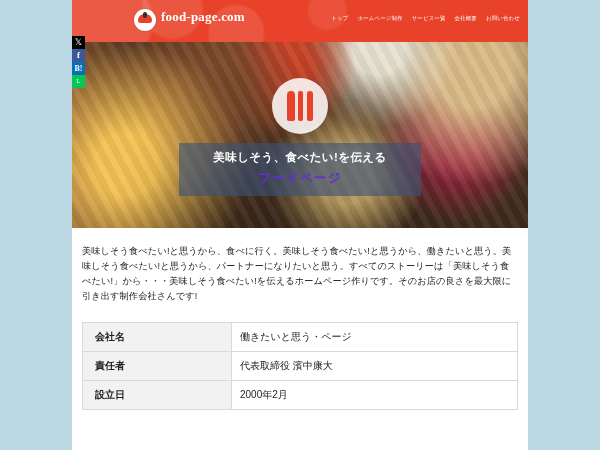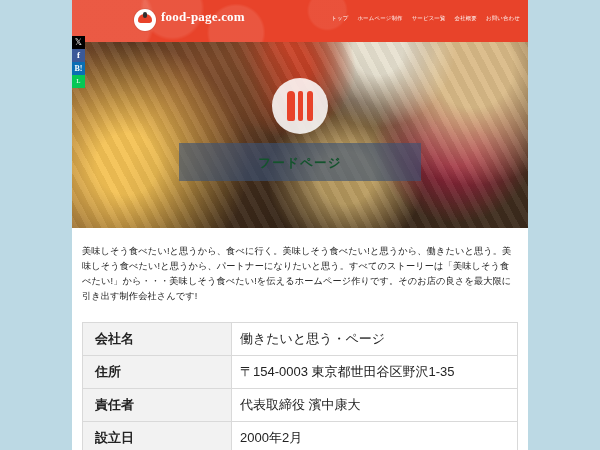--- a/index.html
+++ b/index.html
@@ -211,21 +211,21 @@
     min-width: 210px;
   }
   .hero-band .l1 {
     color: #ffffff;
     font-size: 11.5px;
     font-weight: bold;
     letter-spacing: 0.4px;
     white-space: nowrap;
   }
   .hero-band .l2 {
-    color: #14532d;
+    color: #6d28d9;
     font-size: 12.5px;
     font-weight: bold;
     letter-spacing: 1.2px;
     margin-top: 5px;
   }
 
   
   .body-wrap {
     position: absolute;
     left: 72px;
@@ -247,21 +247,21 @@
 
   
   .info-table {
     margin: 18px 10px 0 10px;
     width: 436px;
     border-collapse: collapse;
     table-layout: fixed;
   }
   .info-table td {
     border: 1px solid #d9d9d9;
-    font-size: 13px;
+    font-size: 10px;
     color: #222222;
     padding: 7px 8px;
     vertical-align: middle;
   }
   .info-table td.th {
     width: 128px;
     background: #f2f2f2;
     font-weight: bold;
     padding-left: 12px;
   }
@@ -289,44 +289,41 @@
       </div>
     </div>
 
     <div class="hero-center">
       <div class="hero-logo">
         <span class="spoon"></span>
         <span class="fork"></span>
         <span class="knife"></span>
       </div>
       <div class="hero-band">
+        <div class="l1">美味しそう、食べたい!を伝える</div>
         <div class="l2">フードページ</div>
       </div>
     </div>
   </div>
 
   <div class="social-rail">
     <span class="sbtn x">𝕏</span>
     <span class="sbtn f">f</span>
     <span class="sbtn b">B!</span>
     <span class="sbtn l">L</span>
   </div>
 
   <div class="body-wrap">
     <p class="para">美味しそう食べたい!と思うから、食べに行く。美味しそう食べたい!と思うから、働きたいと思う。美味しそう食べたい!と思うから、パートナーになりたいと思う。すべてのストーリーは「美味しそう食べたい!」から・・・美味しそう食べたい!を伝えるホームページ作りです。そのお店の良さを最大限に引き出す制作会社さんです!</p>
 
     <table class="info-table">
       <tbody>
         <tr>
           <td class="th">会社名</td>
           <td>働きたいと思う・ページ</td>
-        </tr>
-        <tr>
-          <td class="th">住所</td>
-          <td>〒154-0003 東京都世田谷区野沢1-35</td>
         </tr>
         <tr>
           <td class="th">責任者</td>
           <td>代表取締役 濱中康大</td>
         </tr>
         <tr>
           <td class="th">設立日</td>
           <td>2000年2月</td>
         </tr>
       </tbody>

